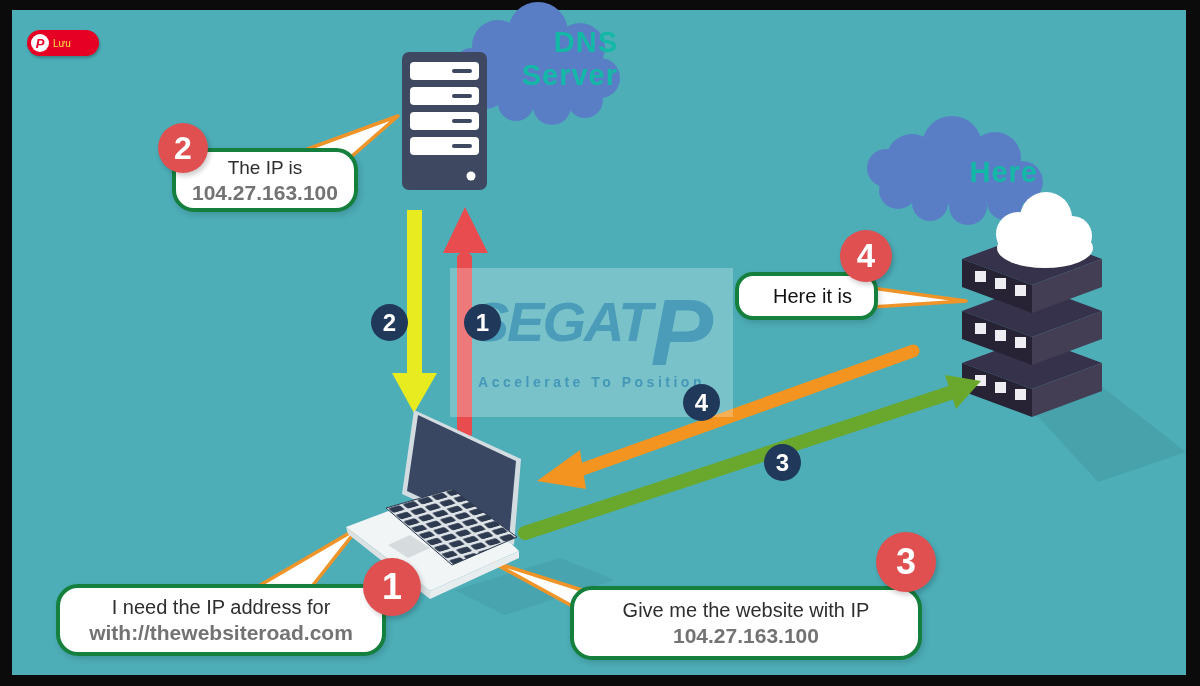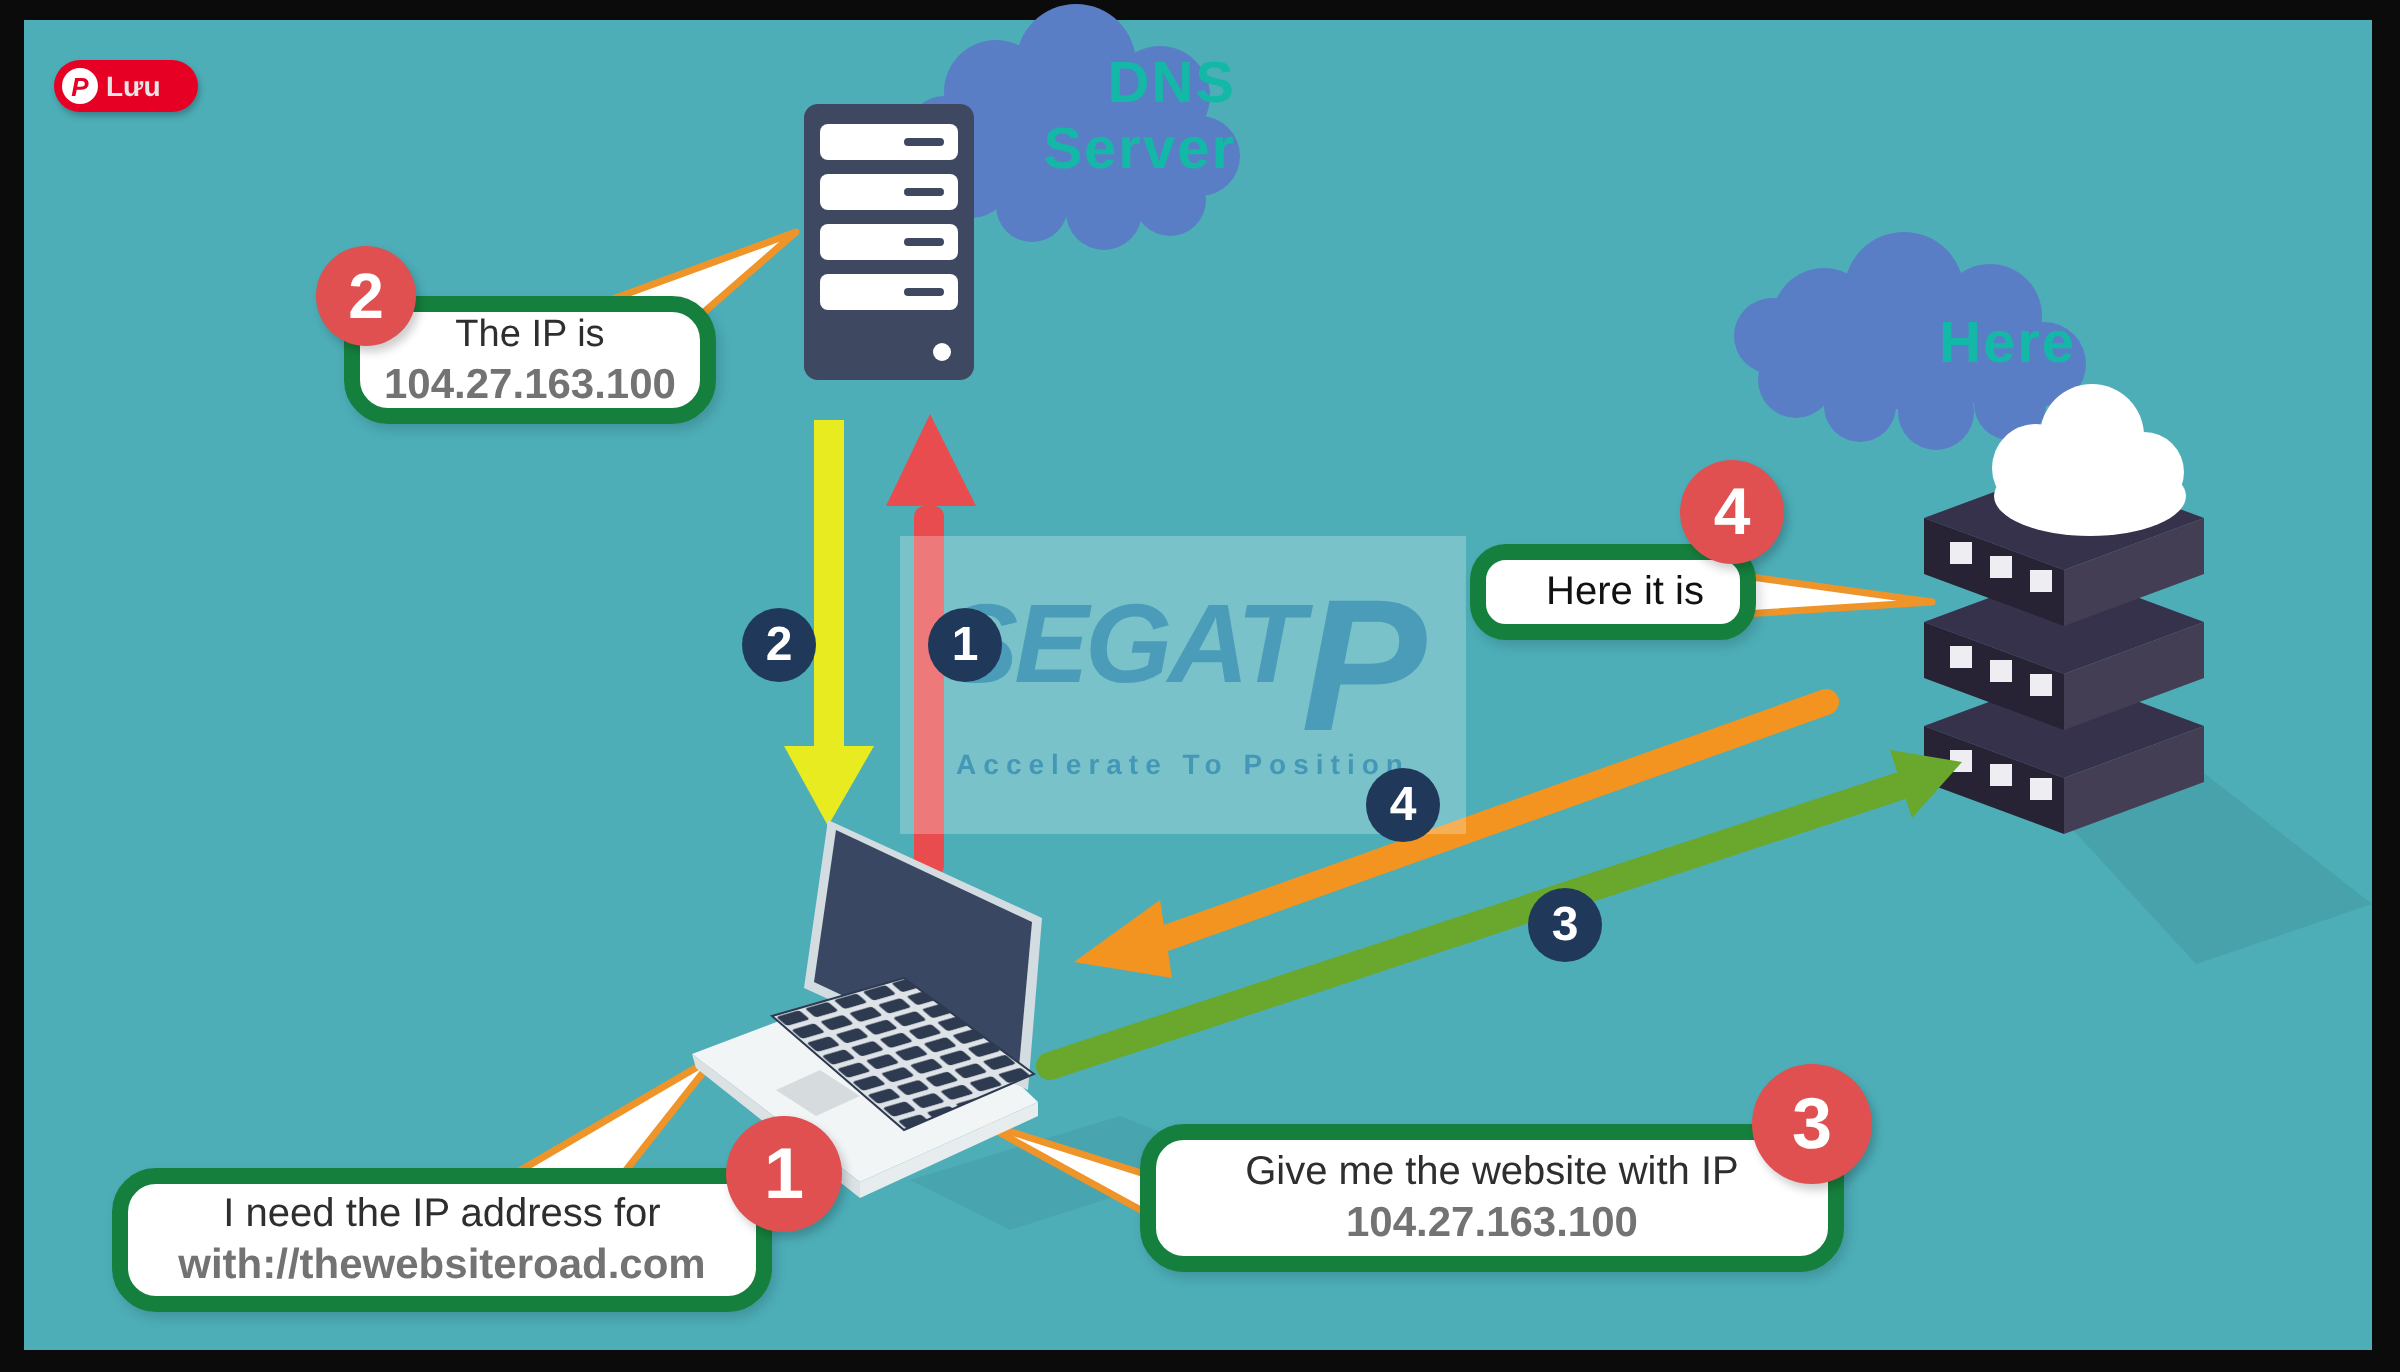--- a/index.html
+++ b/index.html
@@ -6,26 +6,26 @@
   .canvas{position:relative;width:1200px;height:686px;background:#0b0b0b;overflow:hidden;
           font-family:"Liberation Sans",sans-serif;}
   .stage{position:absolute;left:12px;top:10px;width:1174px;height:665px;background:#4DAEB8;}
   svg.scene{position:absolute;left:0;top:0;z-index:10;}
 
   .pin-btn{position:absolute;left:27px;top:30px;width:72px;height:26px;background:#E60023;
            border-radius:13px;display:flex;align-items:center;gap:4px;padding:0 6px 0 4px;
            box-sizing:border-box;z-index:50;cursor:pointer;box-shadow:1px 2px 3px rgba(0,0,0,.25);}
   .pin-ico{width:18px;height:18px;background:#fff;color:#E60023;border-radius:50%;font-weight:bold;
            font-size:13px;display:flex;align-items:center;justify-content:center;font-style:italic;}
-  .pin-label{color:#e5e5e5;font-weight:bold;font-size:14px;}
+  .pin-label{color:#fde047;font-weight:normal;font-size:10px;}
 
   .cloud-label{position:absolute;color:#14b8a6;font-weight:bold;font-size:29px;line-height:33px;
                text-align:right;z-index:20;letter-spacing:1px;}
 
-  .bubble{position:absolute;background:#fff;border:8px solid #15803d;border-radius:22px;
+  .bubble{position:absolute;background:#fff;border:4px solid #15803d;border-radius:22px;
           display:flex;flex-direction:column;justify-content:center;align-items:center;
           text-align:center;z-index:30;box-shadow:2px 3px 6px rgba(0,0,0,.15);box-sizing:border-box;}
   .bubble .l1{font-size:20px;color:#2e2e2e;line-height:25px;}
   .bubble .l2{font-size:21px;font-weight:bold;color:#737373;line-height:26px;}
   .bubble .only{font-size:20px;font-weight:normal;color:#111;margin-left:12px;}
 
   .step-num{position:absolute;background:#E05051;color:#fff;border-radius:50%;display:flex;
             align-items:center;justify-content:center;font-weight:bold;z-index:40;
             box-shadow:2px 3px 5px rgba(0,0,0,.20);}
   .arrow-badge{position:absolute;width:37px;height:37px;background:#20395B;border-radius:50%;
@@ -186,21 +186,21 @@
     <div class="l1" style="font-size:19px;">The IP is</div>
     <div class="l2">104.27.163.100</div>
   </div>
   <div class="bubble" style="left:735px;top:272px;width:143px;height:48px;border-radius:18px;">
     <div class="only">Here it is</div>
   </div>
   <div class="bubble" style="left:56px;top:584px;width:330px;height:72px;">
     <div class="l1">I need the IP address for</div>
     <div class="l2">with://thewebsiteroad.com</div>
   </div>
-  <div class="bubble" style="left:570px;top:562px;width:352px;height:74px;">
+  <div class="bubble" style="left:570px;top:586px;width:352px;height:74px;">
     <div class="l1">Give me the website with IP</div>
     <div class="l2">104.27.163.100</div>
   </div>
 
   <div class="step-num" style="left:158px;top:123px;width:50px;height:50px;font-size:32px;">2</div>
   <div class="step-num" style="left:840px;top:230px;width:52px;height:52px;font-size:33px;">4</div>
   <div class="step-num" style="left:363px;top:558px;width:58px;height:58px;font-size:36px;">1</div>
   <div class="step-num" style="left:876px;top:532px;width:60px;height:60px;font-size:36px;">3</div>
 
   <div class="arrow-badge" style="left:371px;top:304px;">2</div>

